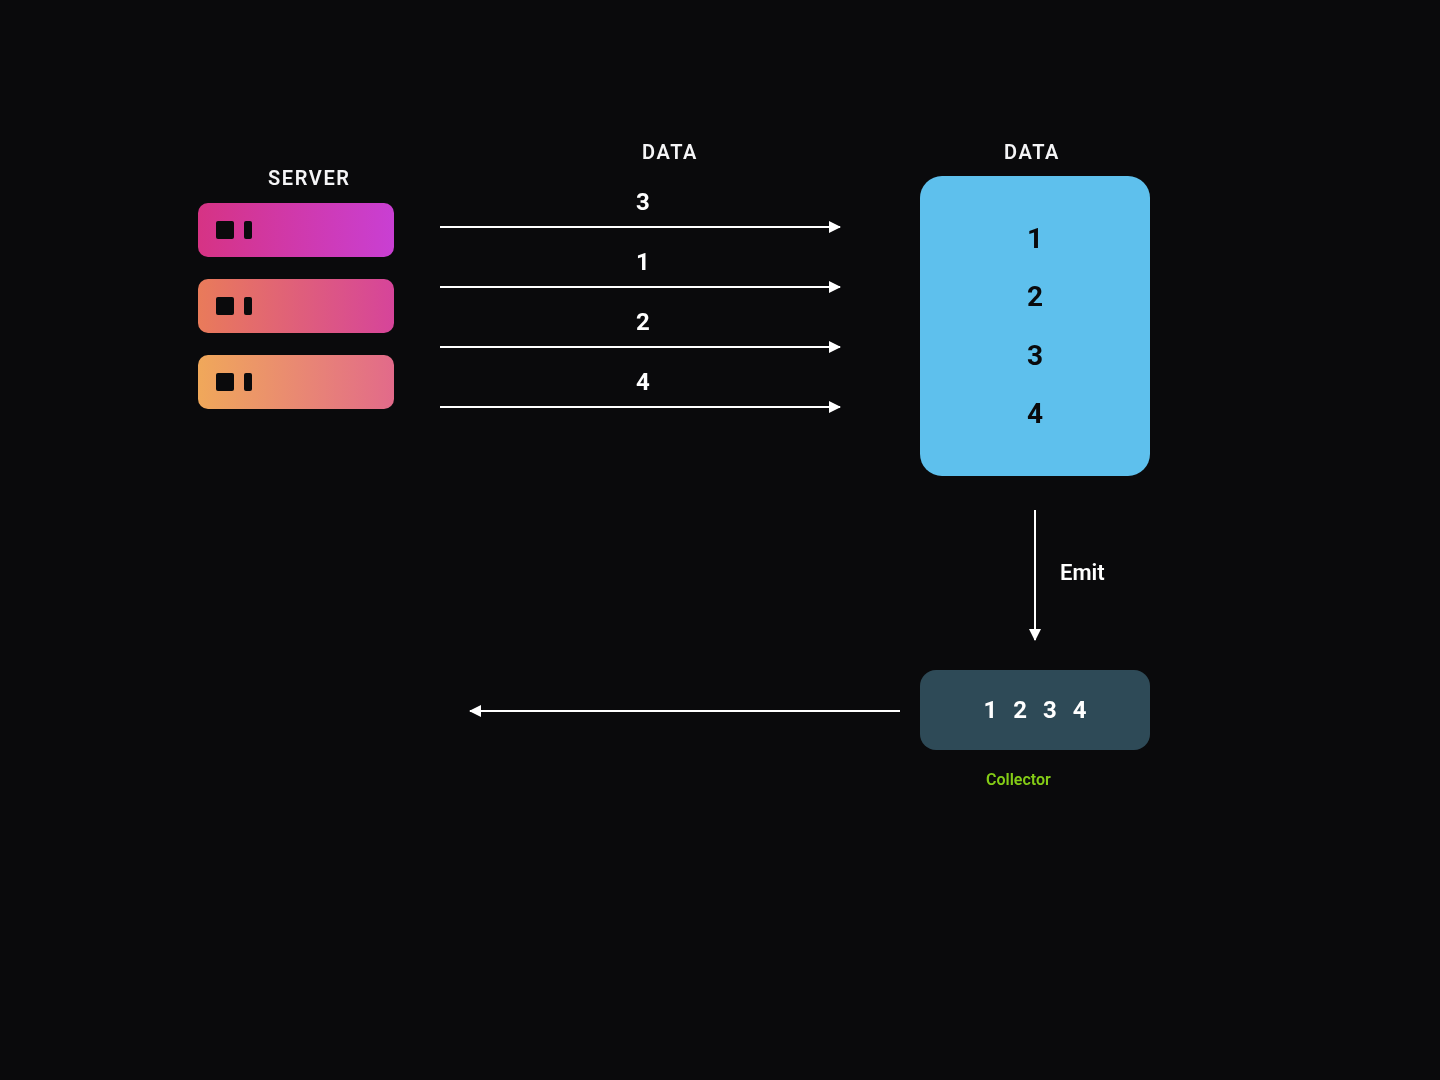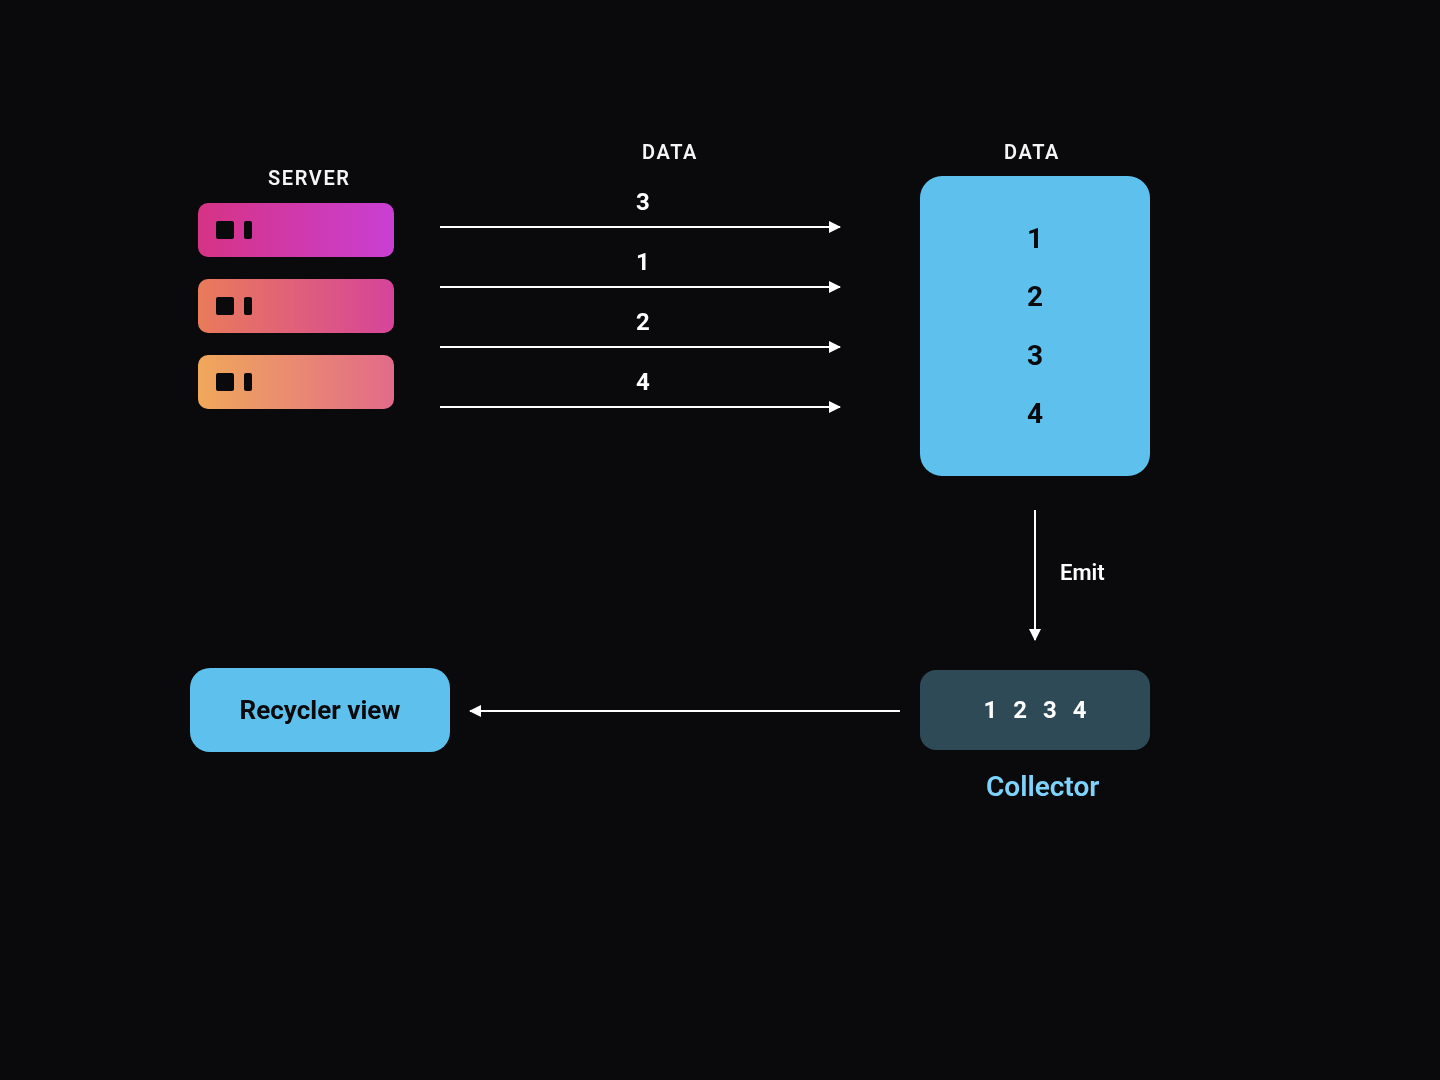--- a/index.html
+++ b/index.html
@@ -110,23 +110,23 @@
     display: flex;
     align-items: center;
     justify-content: center;
     gap: 16px;
     color: #fff;
     font-size: 24px;
     font-weight: 700;
   }
   .collector-label {
     position: absolute;
-    font-size: 28px;
+    font-size: 16px;
     font-weight: 600;
-    color: #7dd3fc;
+    color: #84cc16;
   }
   .recycler-box {
     position: absolute;
     background: #5ec0ed;
     border-radius: 20px;
     display: flex;
     align-items: center;
     justify-content: center;
     color: #0a0a0c;
     font-size: 26px;
@@ -180,15 +180,14 @@
   <div class="collector-box" style="left:920px; top:670px; width:230px; height:80px;">
     <span>1</span>
     <span>2</span>
     <span>3</span>
     <span>4</span>
   </div>
   <div class="collector-label" style="left:986px; top:770px;">Collector</div>
 
   <div class="arrow-h left" style="left:470px; top:710px; width:430px;"></div>
 
-  <div class="recycler-box" style="left:190px; top:668px; width:260px; height:84px;">Recycler view</div>
 
 </div>
 
 </body></html>

